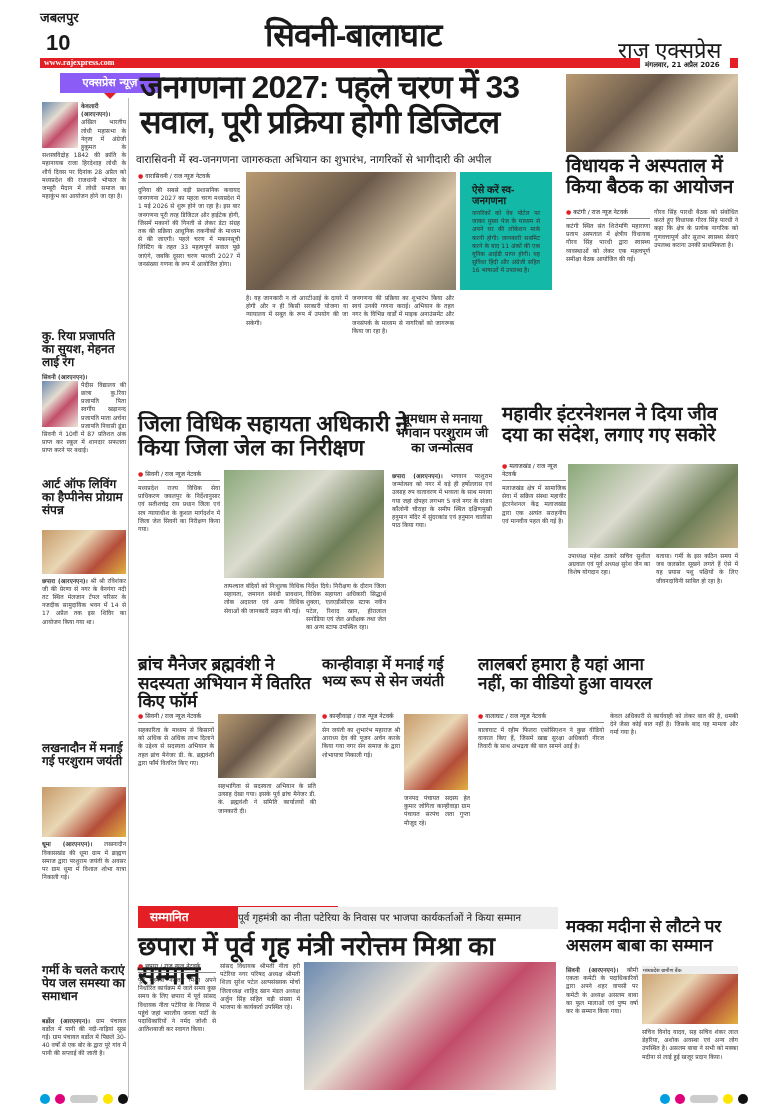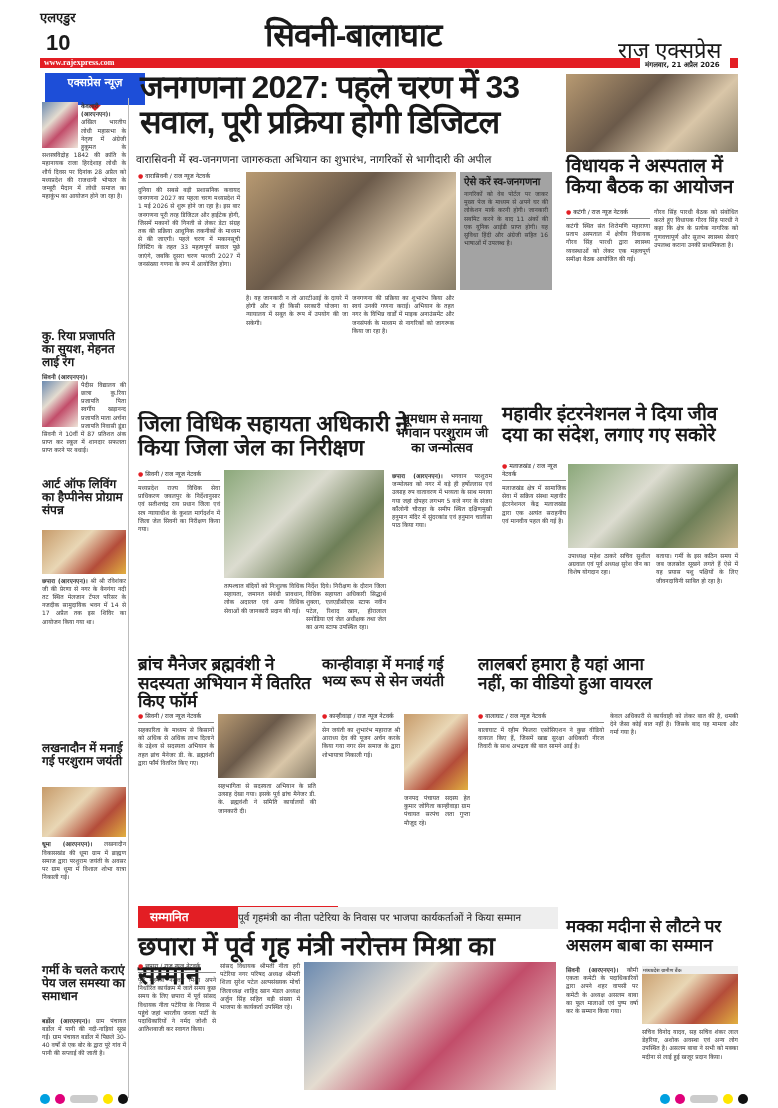--- a/index.html
+++ b/index.html
@@ -6,44 +6,44 @@
 body{width:778px;height:1108px;background:#fff;font-family:"DejaVu Sans",sans-serif;color:#1a1a1a;position:relative;overflow:hidden}
 .abs{position:absolute}
 .hd-city{left:40px;top:8px;font-size:13px;font-weight:bold}
 .hd-page{left:46px;top:30px;font-size:22px;font-weight:bold;font-family:"Liberation Sans",sans-serif}
 .hd-title{left:265px;top:12px;font-size:32px;font-weight:bold;letter-spacing:-1px;font-family:"Liberation Sans",sans-serif}
 .hd-brand{left:618px;top:34px;font-size:22px;font-weight:normal;font-family:"Liberation Sans",sans-serif}
 .redbar{left:40px;top:58px;width:600px;height:10px;background:#e31e24}
 .redbar2{left:730px;top:58px;width:8px;height:10px;background:#e31e24}
 .url{left:44px;top:58px;font-size:8px;color:#fff;font-family:"Liberation Serif",serif;font-weight:bold}
 .date{left:645px;top:60px;font-size:7px;font-weight:bold}
-.tag{left:45px;top:73px;width:100px;height:32px;background:#1d4ed8;color:#fff;font-size:11px;font-weight:bold;text-align:center;line-height:20px}
+.tag{left:60px;top:73px;width:100px;height:20px;background:#8b5cf6;color:#fff;font-size:11px;font-weight:bold;text-align:center;line-height:20px}
 .tag:after{content:"";position:absolute;left:44px;bottom:-6px;border-left:6px solid transparent;border-right:6px solid transparent;border-top:6px solid #e31e24}
 .side-rule{left:128px;top:98px;width:1px;height:1000px;background:#bbb}
 h1,h2,h3{font-family:"Liberation Sans",sans-serif;font-weight:bold;line-height:1.1}
 .lead-h{left:140px;top:70px;width:400px;font-size:32px;letter-spacing:-1px}
 .lead-sub{left:136px;top:152px;width:410px;font-size:10.5px}
 .byline{font-size:6px;border-bottom:1px solid #888;padding-bottom:2px;margin-bottom:3px}
 .byline:before{content:"● ";color:#e31e24}
 .txt{font-size:6px;line-height:8.2px;text-align:justify;color:#333}
 .photo{background:linear-gradient(135deg,#b89a72,#6b5a4a 40%,#d9c6a8 70%,#8a7f6a)}
 .photo2{background:linear-gradient(135deg,#8ba87a,#dcdcd0 40%,#6e7f58 70%,#c9b48a)}
 .photo3{background:linear-gradient(135deg,#c79b6a,#e9d7b5 40%,#b44d3a 70%,#e2b040)}
 .photo4{background:linear-gradient(135deg,#6b8ab0,#e4dcd0 35%,#c24d6a 60%,#efe6da)}
-.box-blue{background:#a3a3a3;padding:4px}
+.box-blue{background:#14b8a6;padding:12px}
 .cmyk{display:flex;gap:5px;align-items:center}
 .dot{width:10px;height:10px;border-radius:50%}
 .pill{width:28px;height:8px;border-radius:4px;background:#ccc}
 .strip{left:138px;top:906px;width:200px;height:22px;background:#e31e24;color:#fff;font-size:12px;font-weight:bold;padding-left:12px;line-height:22px}
 .strip-txt{left:238px;top:907px;width:320px;height:22px;background:#eee;font-size:10px;line-height:22px;padding-left:0}
 </style>
 </head>
 <body>
 
-<div class="abs hd-city">एलएडुर</div>
+<div class="abs hd-city">जबलपुर</div>
 <div class="abs hd-page">10</div>
 <div class="abs hd-title">सिवनी-बालाघाट</div>
 <div class="abs hd-brand">राज एक्सप्रेस</div>
 <div class="abs redbar"></div>
 <div class="abs redbar2"></div>
 <div class="abs url">www.rajexpress.com</div>
 <div class="abs date">मंगलवार, 21 अप्रैल 2026</div>
 
 <div class="abs tag">एक्सप्रेस न्यूज़</div>
 <div class="abs side-rule"></div>

